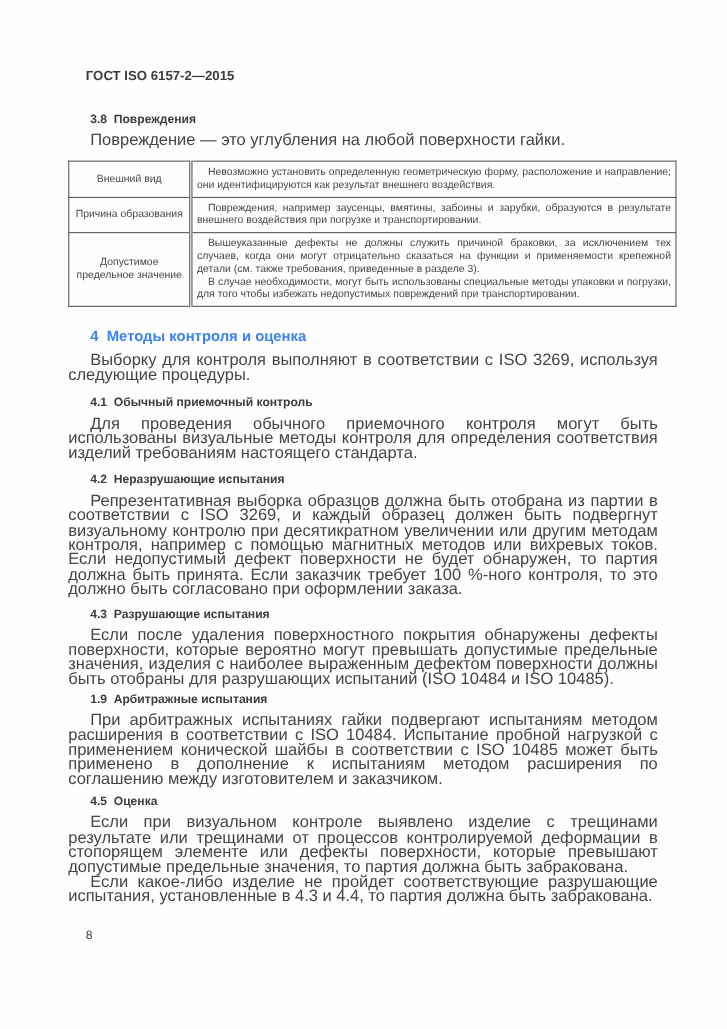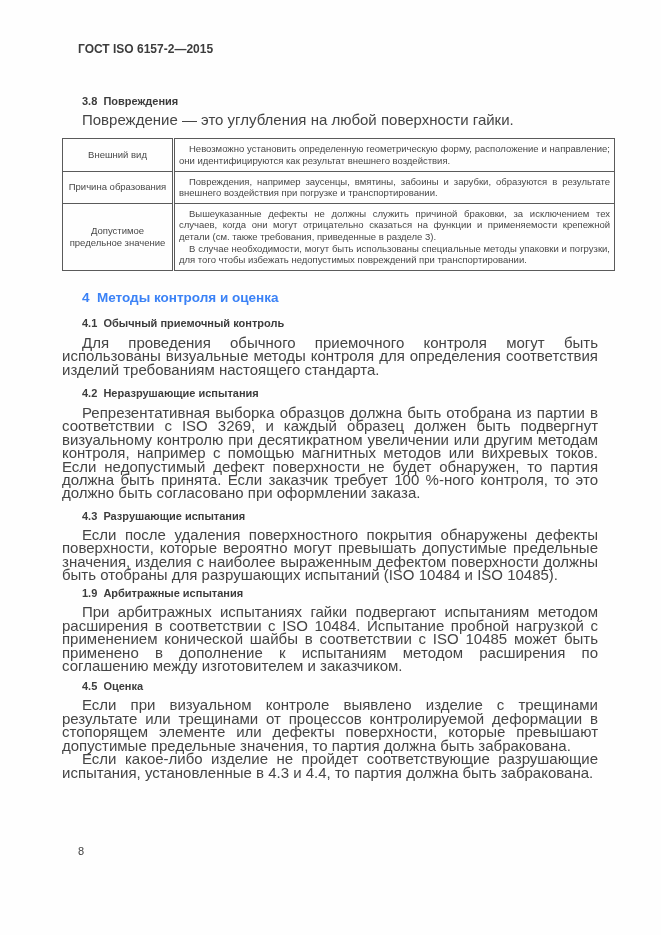--- a/index.html
+++ b/index.html
@@ -13,30 +13,30 @@
     height: 935px;
     margin: 0 auto;
     background: #fefefe;
     font-family: "Liberation Sans", sans-serif;
     color: #424242;
     overflow: hidden;
   }
   .running-header {
     position: absolute;
     left: 78px;
-    top: 42px;
+    top: 62px;
     font-size: 12px;
     font-weight: bold;
     color: #3c3c3c;
     white-space: pre-wrap;
   }
   .content {
     position: absolute;
     left: 62px;
-    top: 92px;
+    top: 100px;
     width: 536px;
   }
   .h-sub {
     margin: 0;
     font-size: 11px;
     font-weight: bold;
     line-height: 13px;
     color: #3c3c3c;
     text-indent: 20px;
     white-space: pre-wrap;
@@ -132,20 +132,21 @@
           <td class="cell-value">
             <p>Вышеуказанные дефекты не должны служить причиной браковки, за исключением тех случаев, когда они могут отрицательно сказаться на функции и применяемости крепежной детали (см. также требования, приведенные в разделе 3).</p>
             <p>В случае необходимости, могут быть использованы специальные методы упаковки и погрузки, для того чтобы избежать недопустимых повреждений при транспортировании.</p>
           </td>
         </tr>
       </tbody>
     </table>
 
     <h2 class="h-main">4  Методы контроля и оценка</h2>
 
+    <p class="body-p mt8">Выборку для контроля выполняют в соответствии с ISO 3269, используя следующие процедуры.</p>
 
     <h3 class="h-sub mt12">4.1  Обычный приемочный контроль</h3>
     <p class="body-p mt6">Для проведения обычного приемочного контроля могут быть использованы визуальные методы контроля для определения соответствия изделий требованиям настоящего стандарта.</p>
 
     <h3 class="h-sub mt11">4.2  Неразрушающие испытания</h3>
     <p class="body-p mt6">Репрезентативная выборка образцов должна быть отобрана из партии в соответствии с ISO 3269, и каждый образец должен быть подвергнут визуальному контролю при десятикратном увеличении или другим методам контроля, например с помощью магнитных методов или вихревых токов. Если недопустимый дефект поверхности не будет обнаружен, то партия должна быть принята. Если заказчик требует 100 %-ного контроля, то это должно быть согласовано при оформлении заказа.</p>
 
     <h3 class="h-sub mt10">4.3  Разрушающие испытания</h3>
     <p class="body-p">Если после удаления поверхностного покрытия обнаружены дефекты поверхности, которые вероятно могут превышать допустимые предельные значения, изделия с наиболее выраженным дефектом поверхности должны быть отобраны для разрушающих испытаний (ISO 10484 и ISO 10485).</p>
 

